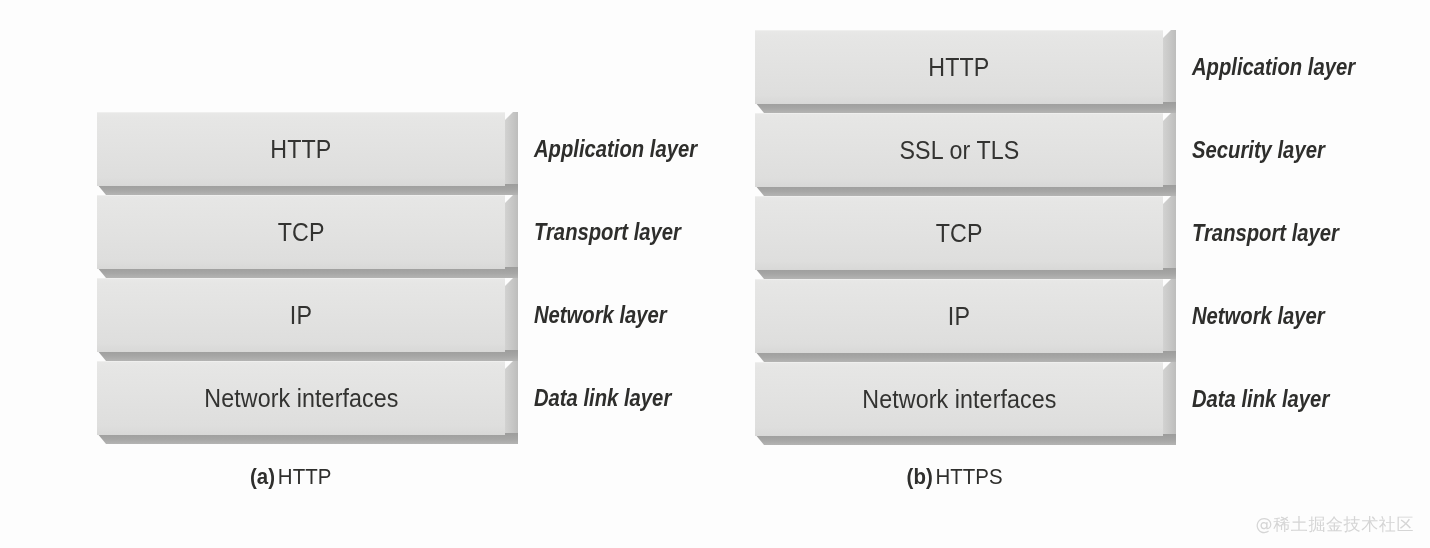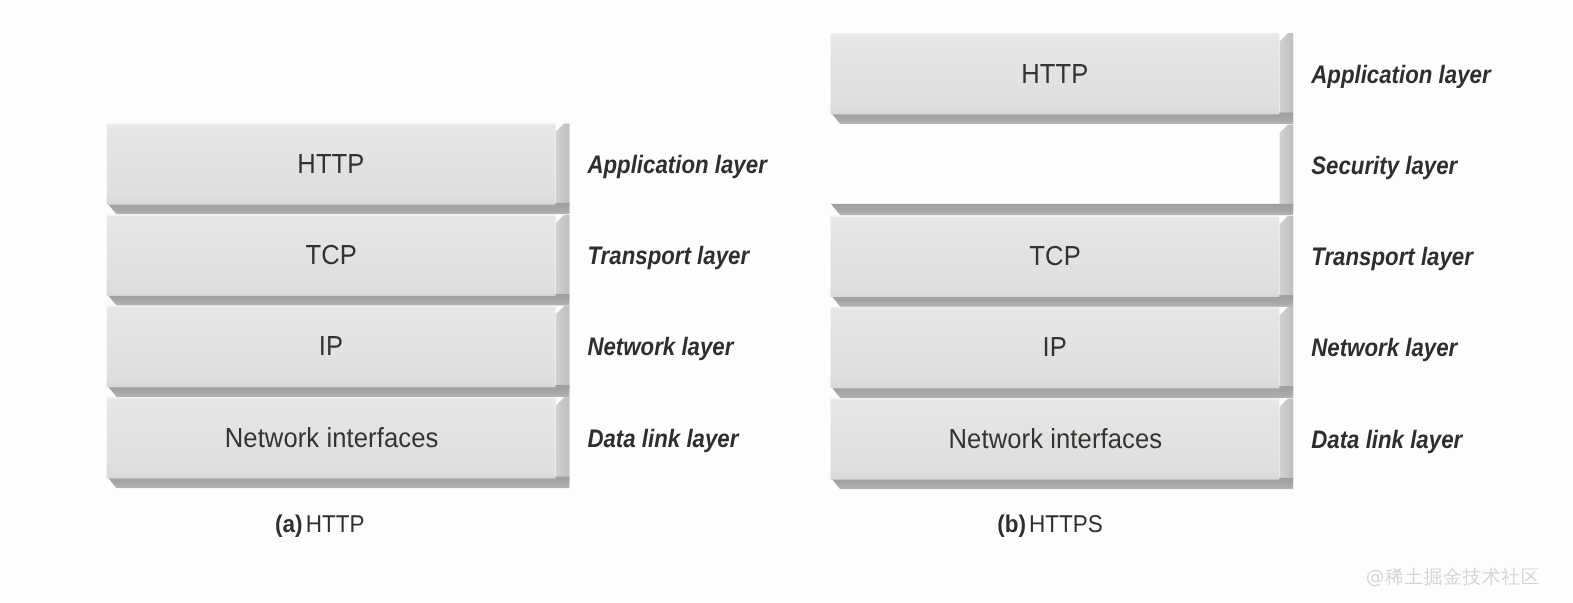--- a/index.html
+++ b/index.html
@@ -120,21 +120,21 @@
     font-weight: 700;
   }
   .caption .cap-text {
     font-weight: 400;
     margin-left: 3px;
   }
 
   
   #watermark {
     position: absolute;
-    right: 30px;
+    right: 16px;
     bottom: 12px;
     font-family: "DejaVu Sans", sans-serif;
     font-size: 17px;
     color: #d5d5d5;
     letter-spacing: 0.6px;
     white-space: nowrap;
   }
 </style>
 </head>
 <body>
@@ -181,20 +181,23 @@
         <div class="box-side"></div>
         <div class="box-shadow-slab"></div>
         <div class="box-face">
           <span class="box-label">HTTP</span>
         </div>
         <div class="side-label">Application layer</div>
       </div>
       <div class="layer-row">
         <div class="box-side"></div>
         <div class="box-shadow-slab"></div>
+        <div class="box-face">
+          <span class="box-label">SSL or TLS</span>
+        </div>
         <div class="side-label">Security layer</div>
       </div>
       <div class="layer-row">
         <div class="box-side"></div>
         <div class="box-shadow-slab"></div>
         <div class="box-face">
           <span class="box-label">TCP</span>
         </div>
         <div class="side-label">Transport layer</div>
       </div>

